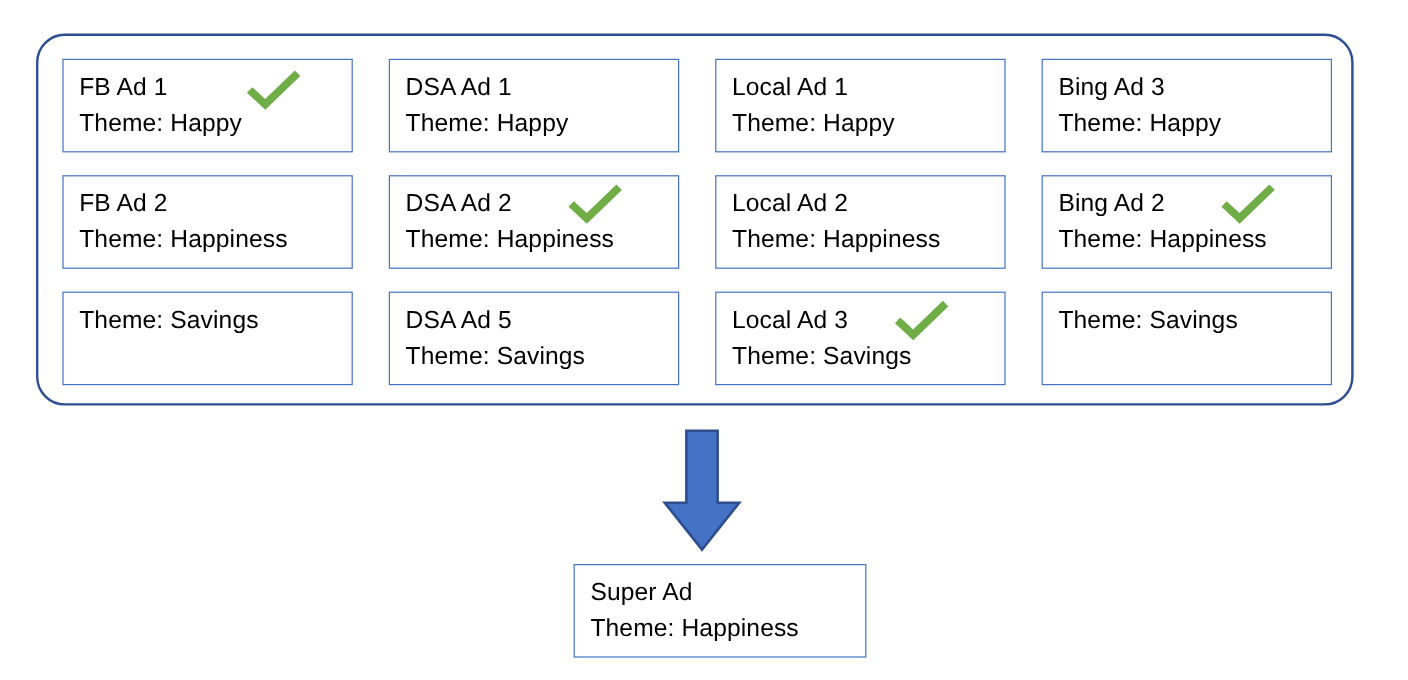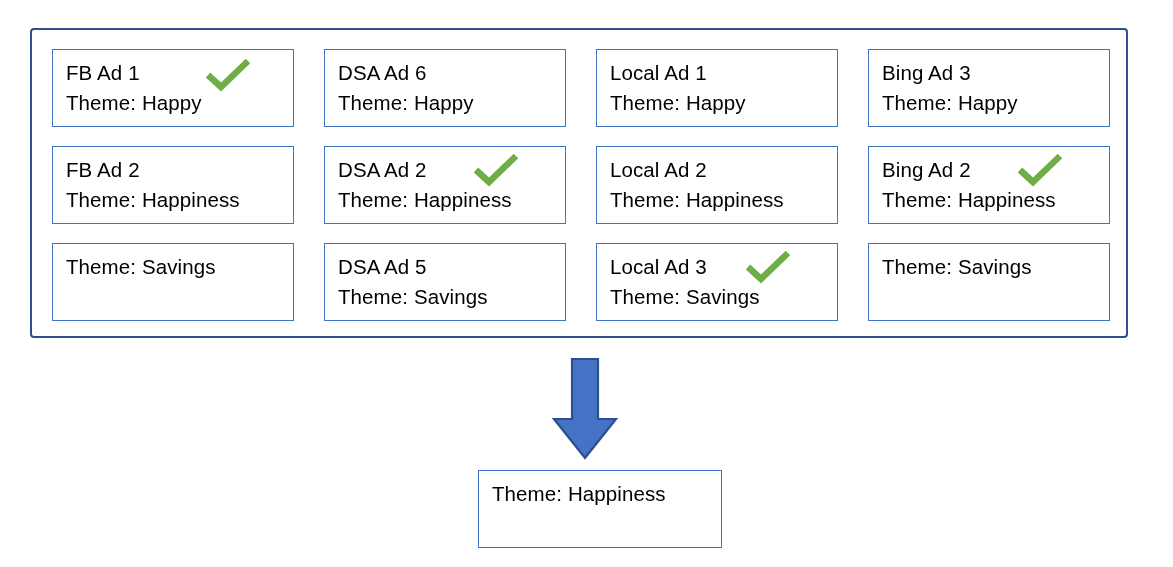--- a/index.html
+++ b/index.html
@@ -17,21 +17,21 @@
   }
 
   
   #ad-pool-container {
     position: absolute;
     left: 30px;
     top: 28px;
     width: 1098px;
     height: 310px;
     border: 2.2px solid #2E4E8F;
-    border-radius: 4px;
+    border-radius: 24px;
     box-sizing: border-box;
     background: #ffffff;
   }
 
   
   #ad-grid {
     position: absolute;
     left: 20px;
     top: 19px;
     width: 1058px;
@@ -101,21 +101,21 @@
   <div id="ad-grid">
 
   <div class="ad-card">
         <div class="ad-card-title">FB Ad 1</div>
         <div class="ad-card-theme">Theme: Happy</div>
         <span class="check-icon check-pos-a"><svg viewBox="0 0 46 34" width="46" height="34" xmlns="http://www.w3.org/2000/svg">
             <path d="M3 17 L16 29 L43 3" fill="none" stroke="#70AD47" stroke-width="6.5" stroke-linecap="butt" stroke-linejoin="miter"></path>
           </svg></span>
       </div>
       <div class="ad-card">
-        <div class="ad-card-title">DSA Ad 6</div>
+        <div class="ad-card-title">DSA Ad 1</div>
         <div class="ad-card-theme">Theme: Happy</div>
       </div>
       <div class="ad-card">
         <div class="ad-card-title">Local Ad 1</div>
         <div class="ad-card-theme">Theme: Happy</div>
       </div>
       <div class="ad-card">
         <div class="ad-card-title">Bing Ad 3</div>
         <div class="ad-card-theme">Theme: Happy</div>
       </div>
@@ -161,14 +161,15 @@
     </div>
 </div>
 
 <div id="flow-arrow">
   <svg viewBox="0 0 68 105" width="68" height="105" xmlns="http://www.w3.org/2000/svg">
     <polygon points="21,2 47,2 47,62 65,62 34,101 3,62 21,62" fill="#4472C4" stroke="#2E4E8F" stroke-width="2.2" stroke-linejoin="miter"></polygon>
   </svg>
 </div>
 
 <div id="super-ad-card">
+  <div class="ad-card-title">Super Ad</div>
   <div class="ad-card-theme">Theme: Happiness</div>
 </div>
 
 </body></html>

